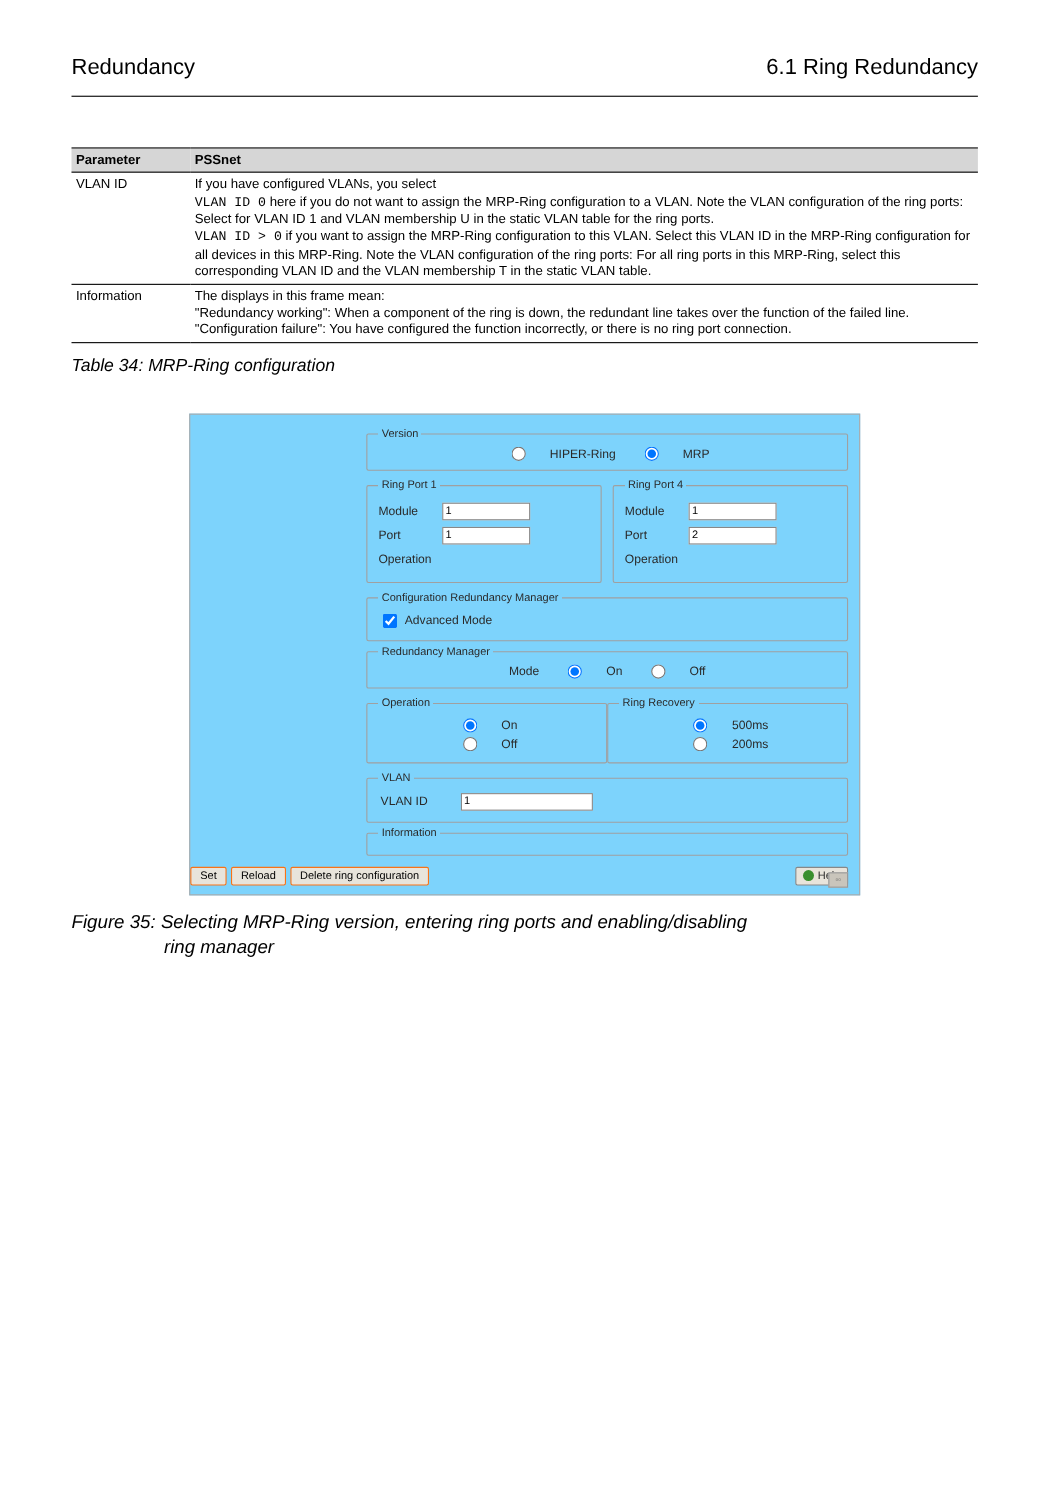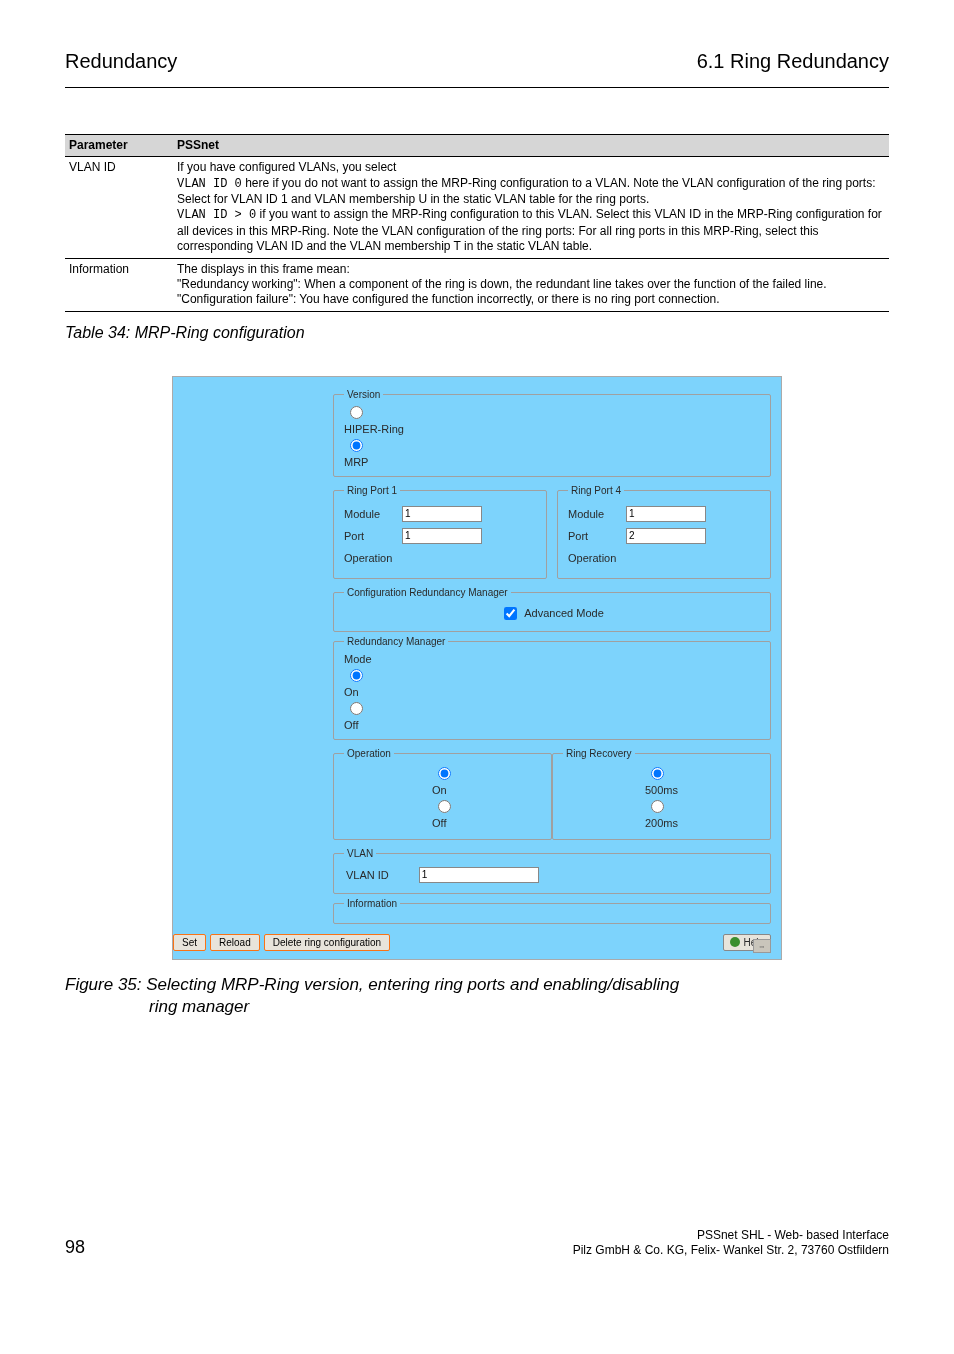--- a/index.html
+++ b/index.html
@@ -87,21 +87,21 @@
     color: #2a2a2a;
   }
   .row2 { display: flex; gap: 10px; }
   .row2 > fieldset { flex: 1; }
   .field-row { display:flex; align-items:center; margin:2px 0; height:20px; }
   .field-row .lbl { width: 58px; }
   .field-row input[type=text] {
     width: 80px; height:16px; font-size:10px;
     border:1px solid #888; background:#fff; padding:0 2px;
   }
-  .radioline { display:flex; align-items:flex-start; gap:4px; justify-content:center;flex-direction:column;}
+  .radioline { display:flex; align-items:flex-end; gap:20px; justify-content:center;}
   .radioline input { margin:0 2px 0 6px;}
   .op-row { display:flex; }
   .op-row fieldset { flex:1; }
   .opcol { display:flex; flex-direction:column; align-items:center; gap:4px; padding:2px 0;}
   .btnbar { margin-top:10px; display:flex; align-items:center; }
   .btn {
     font-size:10px; background:#e8e4db; border:1px solid #f97316;
     padding:2px 8px; margin-right:4px; cursor:pointer;
     border-radius:2px;
   }
@@ -111,21 +111,21 @@
     background:#e8e4db;
   }
   .helpbtn .dot { width:10px;height:10px;border-radius:50%;background:#3a8f2e;display:inline-block;}
   .tinybox { position:absolute; right:10px; bottom:6px; width:18px;height:14px;background:#c9c5bb;border:1px solid #999; font-size:7px; text-align:center; line-height:14px; color:#555;}
   .footer {
     display:flex; justify-content:space-between; align-items:flex-end;
     margin-top: 210px;
   }
   .footer .pnum { font-size:18px; }
   .footer .ftxt { font-size:12px; text-align:right; line-height:1.25;}
-  .chk { display:flex; align-items:center; justify-content:center; gap:4px;}
+  .chk { display:flex; align-items:center; justify-content:flex-start; gap:4px;}
   .vlan-row { display:flex; align-items:center; gap:30px; padding:2px 0 2px 2px;}
   .vlan-row input[type=text]{ width:120px;height:16px;border:1px solid #888;font-size:10px;padding:0 2px;}
   .left-pad { padding-left: 160px; padding-right: 10px;}
 </style>
 </head>
 <body>
 
 <div class="page">
   <div class="hdr">
     <span>Redundancy</span>
@@ -275,20 +275,13 @@
       </div>
       <div class="tinybox">▫▫</div>
     </div>
   </div>
 
   <div class="caption2">
     <span>Figure 35: Selecting MRP-Ring version, entering ring ports and enabling/disabling</span>
     <span class="ind">ring manager</span>
   </div>
 
-  <div class="footer">
-    <span class="pnum">98</span>
-    <span class="ftxt">
-      <span>PSSnet SHL - Web- based Interface</span><br>
-      <span>Pilz GmbH &amp; Co. KG, Felix- Wankel Str. 2, 73760 Ostfildern</span>
-    </span>
-  </div>
 </div>
 
 </body></html>

